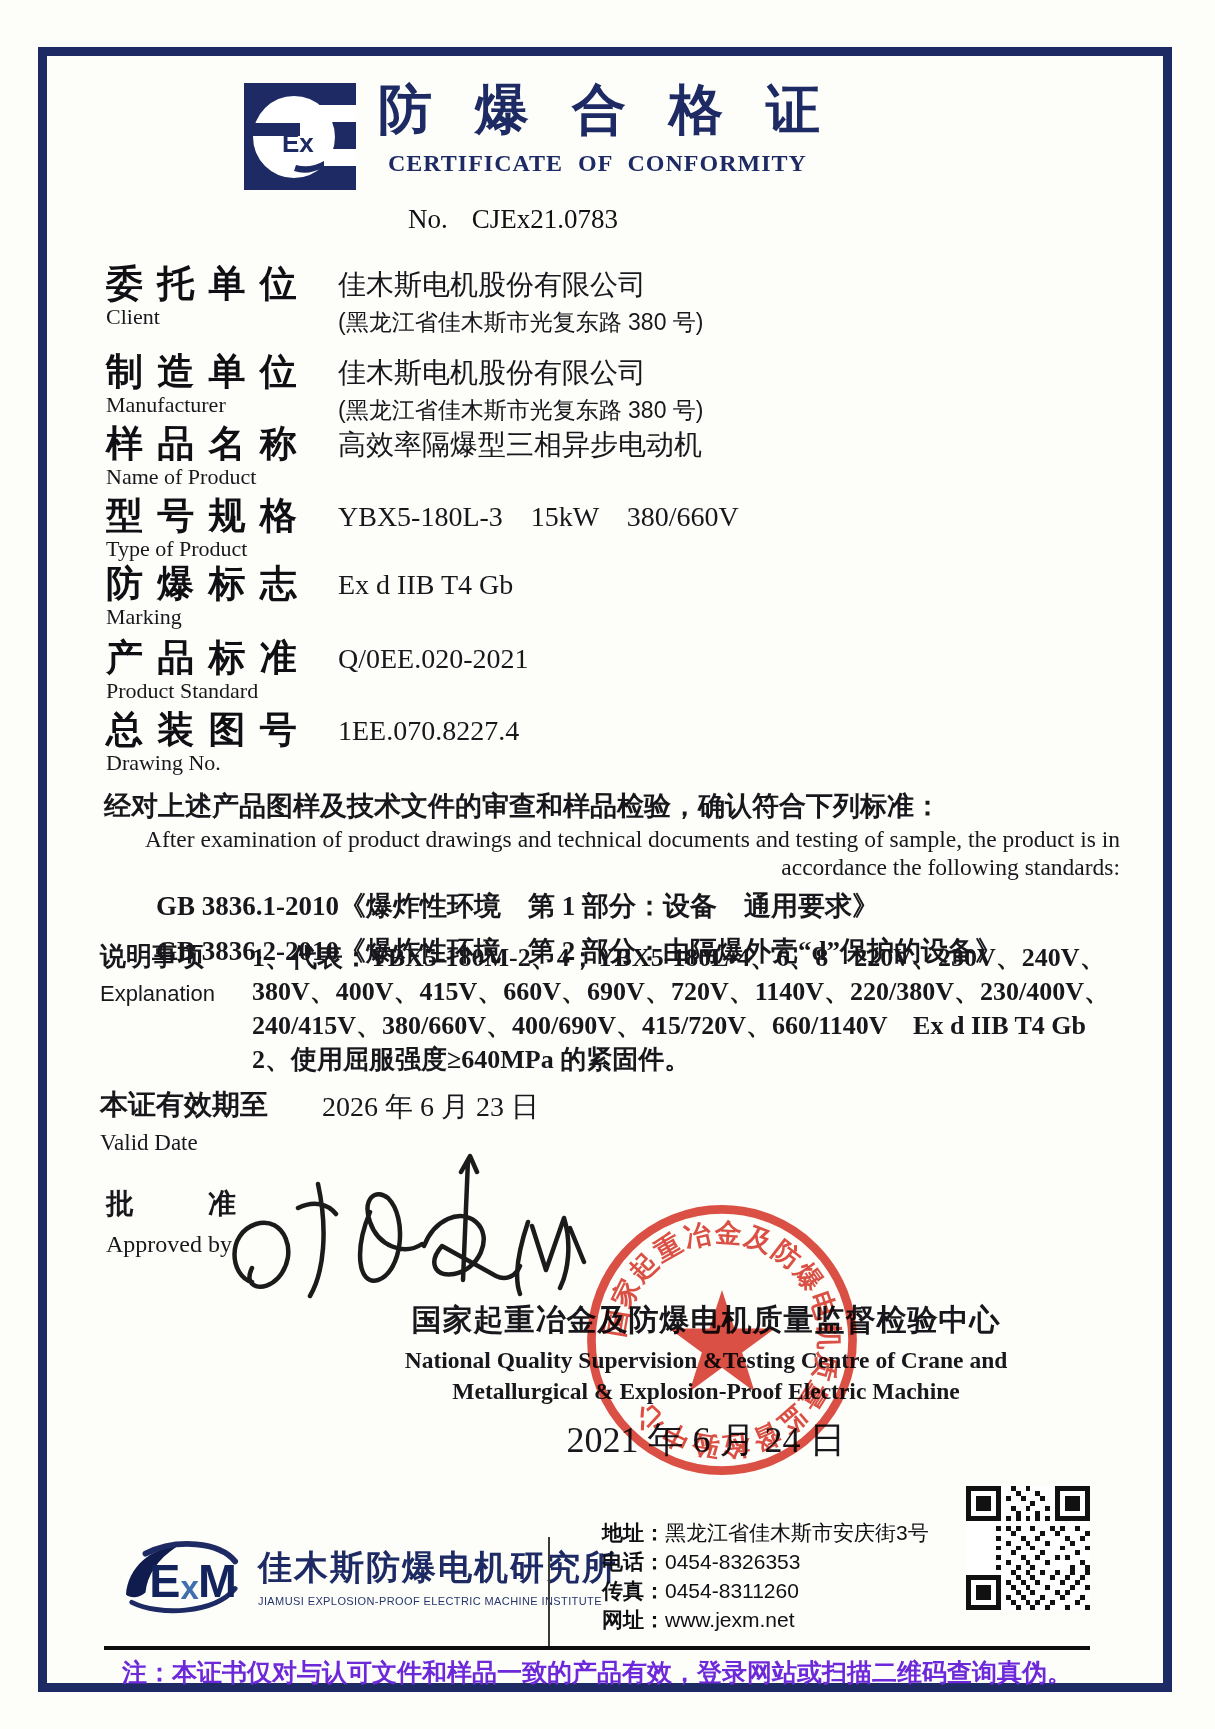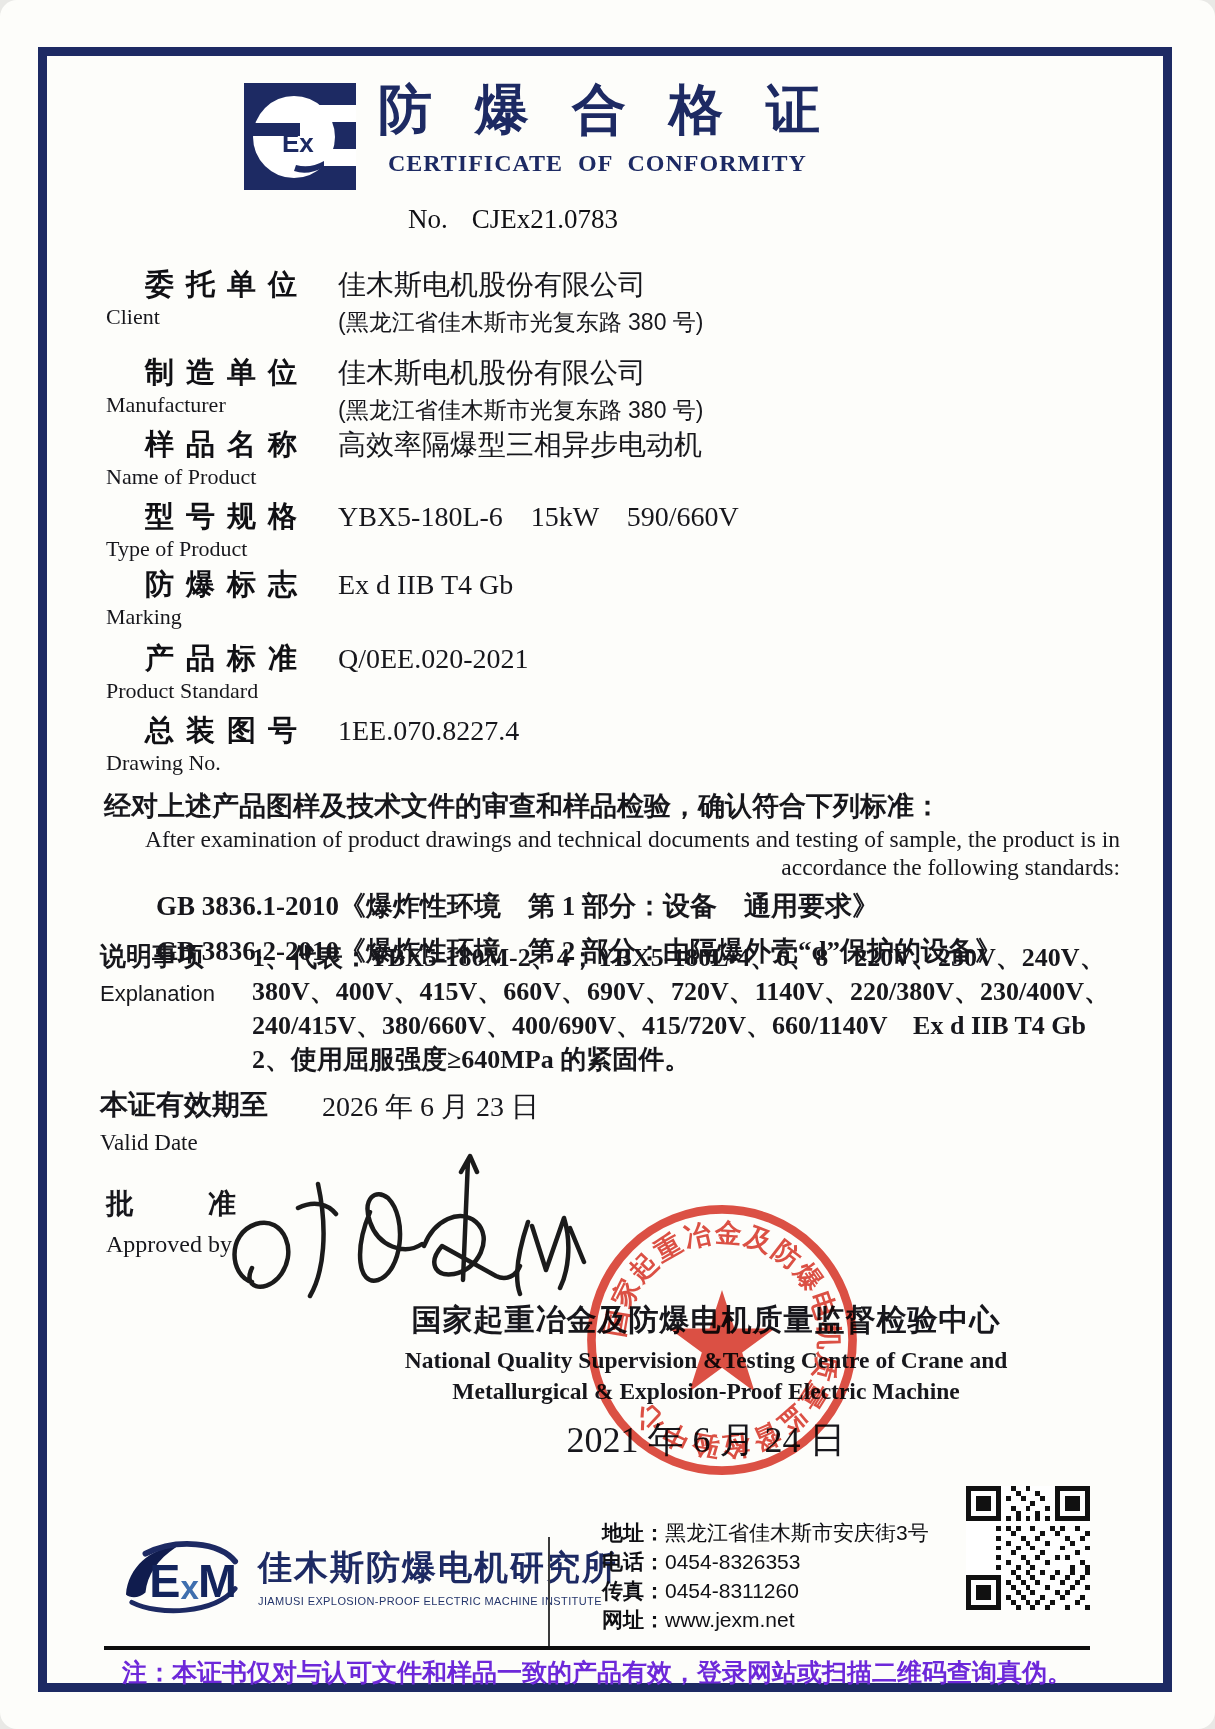--- a/index.html
+++ b/index.html
@@ -1,35 +1,35 @@
 <!DOCTYPE html>
 <html><head>
 <meta charset="utf-8">
 <style>
   html,body{margin:0;padding:0;background:#e9e9e6;}
   .page{position:relative;width:1215px;height:1729px;background:#fdfdfa;overflow:hidden;
-        font-family:"Liberation Sans",sans-serif;color:#17171c;border-radius:17px;}
+        font-family:"Liberation Sans",sans-serif;color:#17171c;}
   .frame{position:absolute;left:38px;top:47px;width:1116px;height:1627px;border:9px solid #1d2a63;}
 
   
   .ex-logo{position:absolute;left:244px;top:83px;width:112px;height:107px;}
   .title-zh{position:absolute;left:378px;top:74px;font-size:54px;font-weight:bold;color:#1d2a63;
             letter-spacing:14px;white-space:nowrap;}
   .title-en{position:absolute;left:388px;top:150px;font-size:24px;font-weight:bold;color:#1d2a63;
             font-family:"Liberation Serif",serif;letter-spacing:1px;word-spacing:8px;white-space:nowrap;}
   .cert-no{position:absolute;left:408px;top:204px;font-size:27px;font-family:"Liberation Serif",serif;
            color:#101014;white-space:nowrap;}
   .cert-no .num{margin-left:24px;}
 
   
   .fields{position:absolute;left:106px;top:268px;width:1012px;}
   .frow{display:flex;align-items:flex-start;overflow:visible;}
   .h88{height:88px}.h72{height:72px}.h68{height:68px}.h74{height:74px}
   .flab{width:232px;flex:0 0 232px;}
-  .flab .zh{font-size:29px;font-weight:bold;letter-spacing:2px;line-height:32px;color:#101014;white-space:nowrap;text-align:center;}
+  .flab .zh{font-size:37px;font-weight:bold;letter-spacing:2px;line-height:32px;color:#101014;white-space:nowrap;}
   .flab .en{font-size:22px;font-family:"Liberation Serif",serif;line-height:26px;margin-top:4px;white-space:nowrap;}
   .fval{flex:1;}
   .fval .main{font-size:28px;font-family:"Liberation Serif",serif;line-height:33px;white-space:nowrap;}
   .fval .sub{font-size:23px;font-family:Liberation Sans, sans-serif;line-height:28px;margin-top:7px;white-space:nowrap;}
 
   
   .statement{position:absolute;left:104px;top:791px;width:1016px;}
   .st-zh{font-size:27px;font-weight:bold;line-height:31px;white-space:nowrap;}
   .st-en{font-size:23.5px;font-family:"Liberation Serif",serif;line-height:28px;margin-top:3px;text-align:right;}
   .st-std{margin-top:9px;padding-left:52px;font-size:27px;font-weight:bold;
@@ -129,21 +129,21 @@
       <div class="fval">
           <div class="main">高效率隔爆型三相异步电动机</div>
         </div>
     </div>
     <div class="frow h68">
       <div class="flab">
           <div class="zh">型 号 规 格</div>
         <div class="en">Type of Product</div>
         </div>
       <div class="fval">
-          <div class="main">YBX5-180L-6　15kW　590/660V</div>
+          <div class="main">YBX5-180L-3　15kW　380/660V</div>
         </div>
     </div>
     <div class="frow h74">
       <div class="flab">
           <div class="zh">防 爆 标 志</div>
         <div class="en">Marking</div>
         </div>
       <div class="fval">
           <div class="main">Ex d IIB T4 Gb</div>
         </div>

